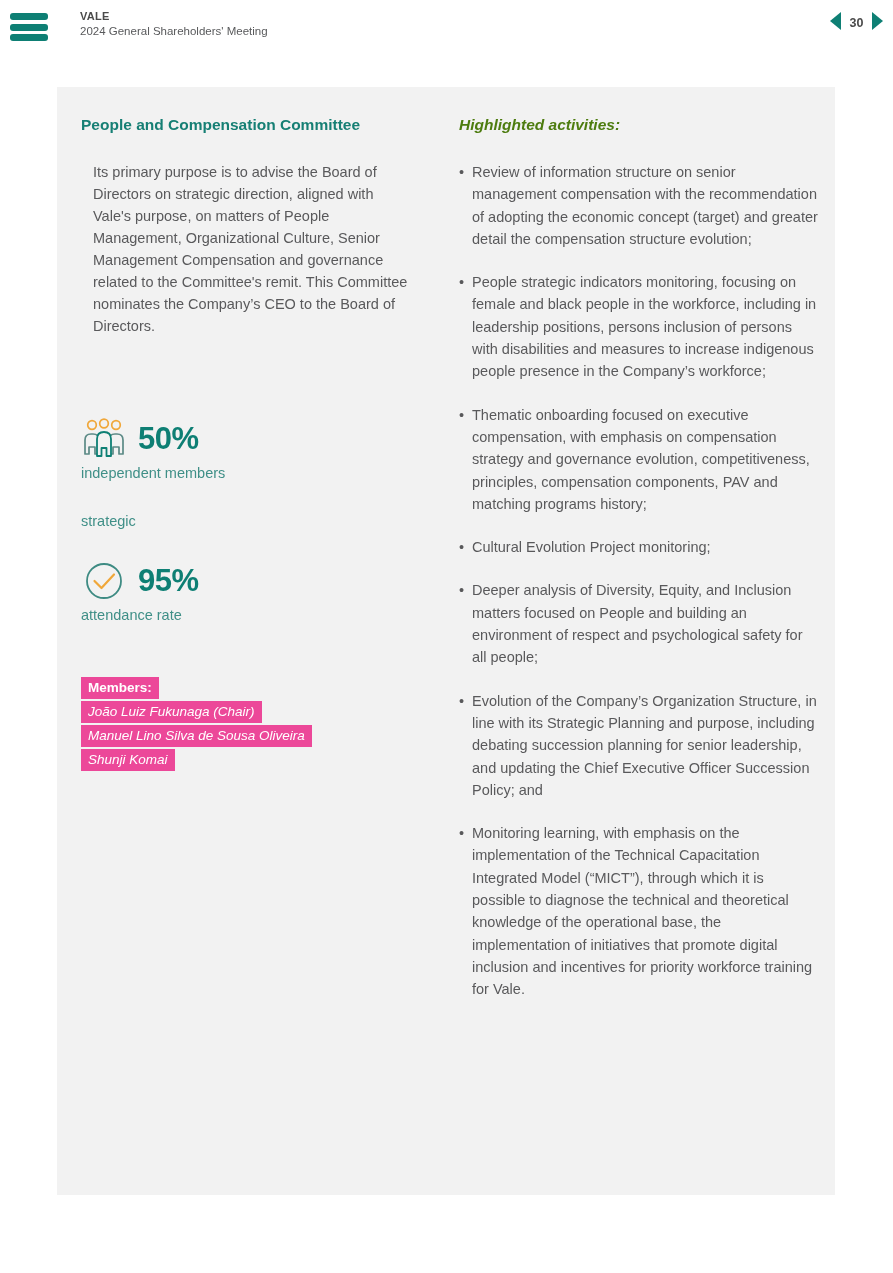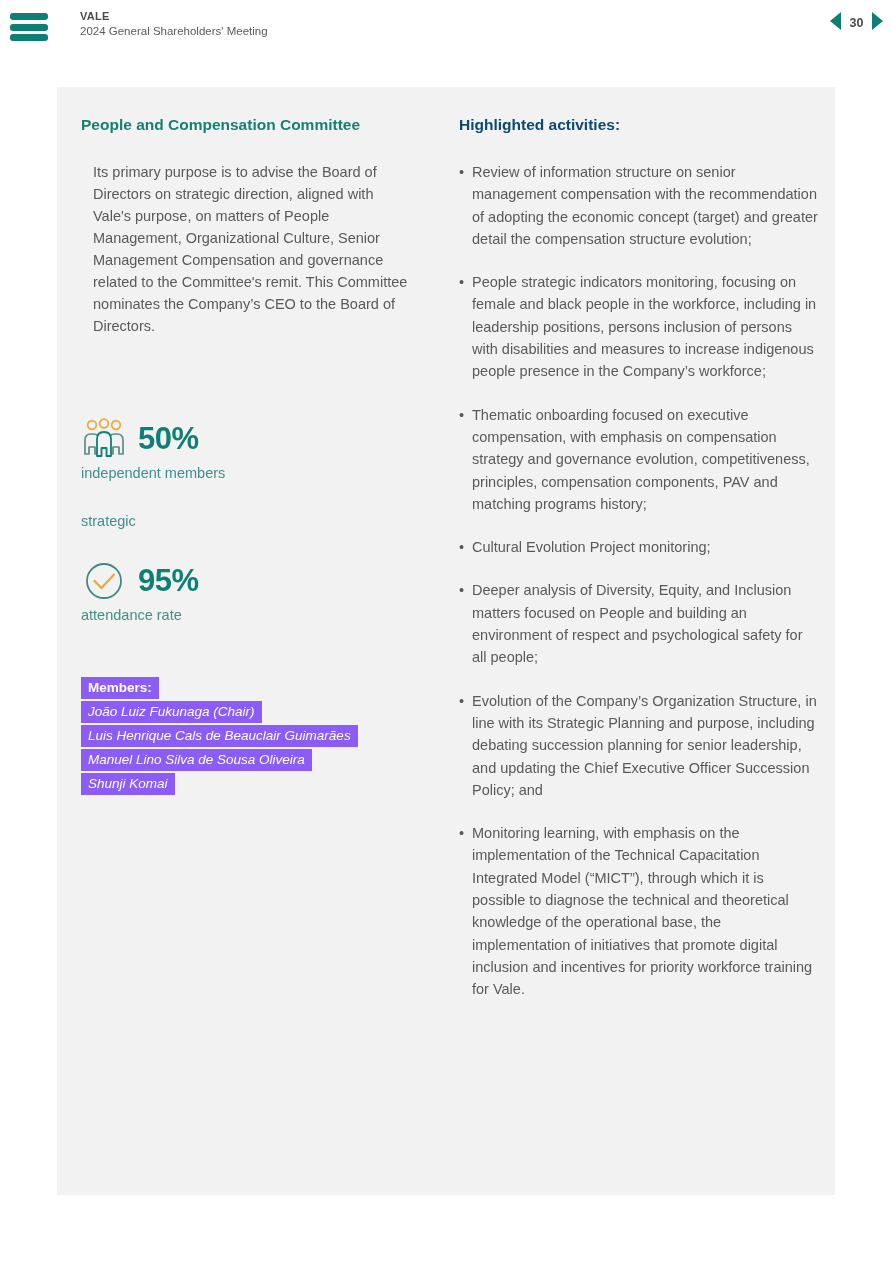--- a/index.html
+++ b/index.html
@@ -108,21 +108,21 @@
     width: 360px;
   }
 
   .col-title {
     font-size: 15.5px;
     font-weight: bold;
     color: #167f74;
     line-height: 20px;
     margin: 0 0 26px 0;
   }
-  .col-title.dark { color: #0c4a6e; }
+  .col-title.dark { color: #4d7c0f; font-style: italic; }
 
   .intro {
     font-size: 14.5px;
     line-height: 22px;
     color: #59595b;
     margin: 12px;
   }
 
   
   .stats { margin-top: 80px; }
@@ -151,21 +151,21 @@
     flex: 0 0 46px;
     display: flex;
     align-items: center;
     justify-content: flex-start;
   }
 
   
   .members { margin-top: 52px; }
   .member-line {
     display: table;
-    background: #8b5cf6;
+    background: #ec4899;
     color: #ffffff;
     font-size: 13.5px;
     line-height: 17px;
     padding: 2px 7px 3px 7px;
     margin-bottom: 2px;
   }
   .member-line.head {
     font-weight: bold;
     font-style: normal;
   }
@@ -258,21 +258,20 @@
             <div class="stat-value">95%</div>
           </div>
           <div class="stat-label">attendance rate</div>
         </div>
 
       </div>
 
       <div class="members">
         <div class="member-line head">Members:</div>
         <div class="member-line name">João Luiz Fukunaga (Chair)</div>
-        <div class="member-line name">Luis Henrique Cals de Beauclair Guimarães</div>
         <div class="member-line name">Manuel Lino Silva de Sousa Oliveira</div>
         <div class="member-line name">Shunji Komai</div>
       </div>
 
     </div>
 
     <div class="col-right">
 
       <h2 class="col-title dark">Highlighted activities:</h2>
 

